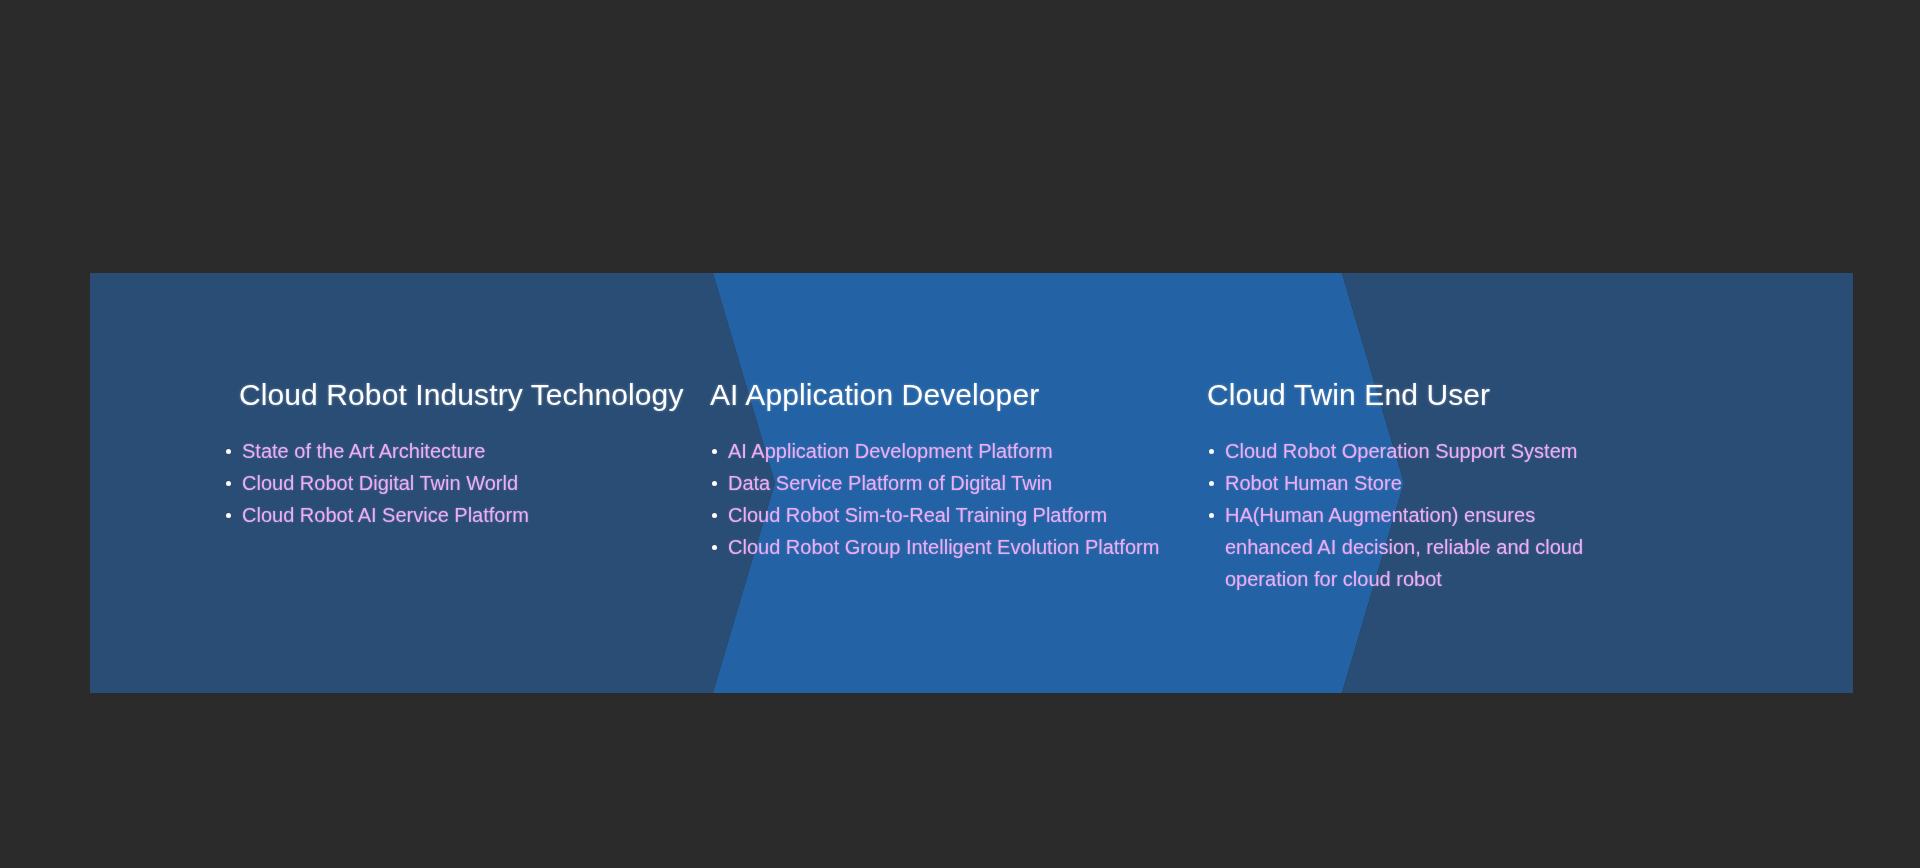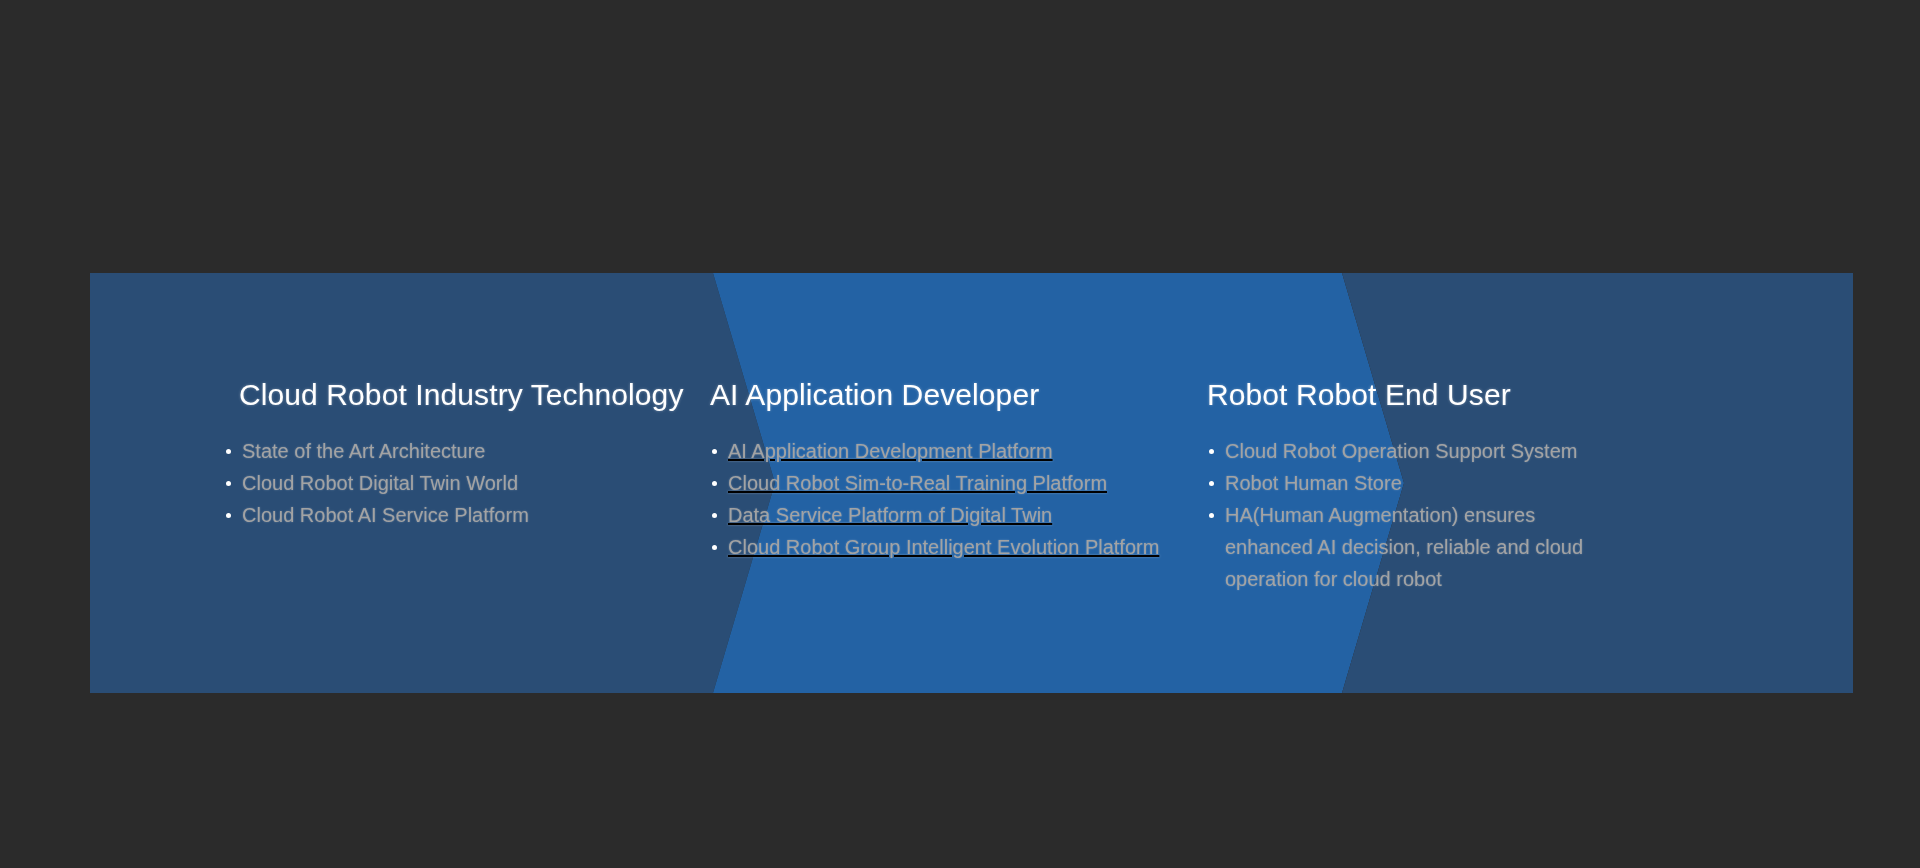--- a/index.html
+++ b/index.html
@@ -59,29 +59,29 @@
   #content-1 .panel-title { left:31px; }
 
   .bullet-list {
     position:absolute;
     left:0;
     top:162px;
     list-style:none;
     width:420px;
   }
   #content-1 .bullet-list { left:16px; width:400px; }
-  #content-2 .bullet-list { left:0px;  width:430px;text-decoration:underline; }
+  #content-2 .bullet-list { left:0px;  width:430px; }
   #content-3 .bullet-list { left:0px;  width:400px; }
 
   .bullet-item {
     position:relative;
     padding-left:18px;
     font-size:20px;
     line-height:32px;
-    color:#a3a3a3;
+    color:#f0abfc;
     margin-bottom:0px;
     text-shadow:0 0 2px rgba(255,255,255,0.30);
     white-space:nowrap;
   }
   #content-3 .bullet-item { white-space:normal; }
   .bullet-item::before {
     content:"";
     position:absolute;
     left:2px; top:14px;
     width:5px; height:5px;
@@ -106,28 +106,28 @@
         <li class="bullet-item">State of the Art Architecture</li>
         <li class="bullet-item">Cloud Robot Digital Twin World</li>
         <li class="bullet-item">Cloud Robot AI Service Platform</li>
       </ul>
     </div>
 
     <div class="content" id="content-2">
       <div class="panel-title">AI Application Developer</div>
       <ul class="bullet-list">
         <li class="bullet-item">AI Application Development Platform</li>
+        <li class="bullet-item">Data Service Platform of Digital Twin</li>
         <li class="bullet-item">Cloud Robot Sim-to-Real Training Platform</li>
-        <li class="bullet-item">Data Service Platform of Digital Twin</li>
         <li class="bullet-item">Cloud Robot Group Intelligent Evolution Platform</li>
       </ul>
     </div>
 
     <div class="content" id="content-3">
-      <div class="panel-title">Robot Robot End User</div>
+      <div class="panel-title">Cloud Twin End User</div>
       <ul class="bullet-list">
         <li class="bullet-item">Cloud Robot Operation Support System</li>
         <li class="bullet-item">Robot Human Store</li>
         <li class="bullet-item">HA(Human Augmentation) ensures enhanced AI decision, reliable and cloud operation for cloud robot</li>
       </ul>
     </div>
 
   </div>
 </div>
 

